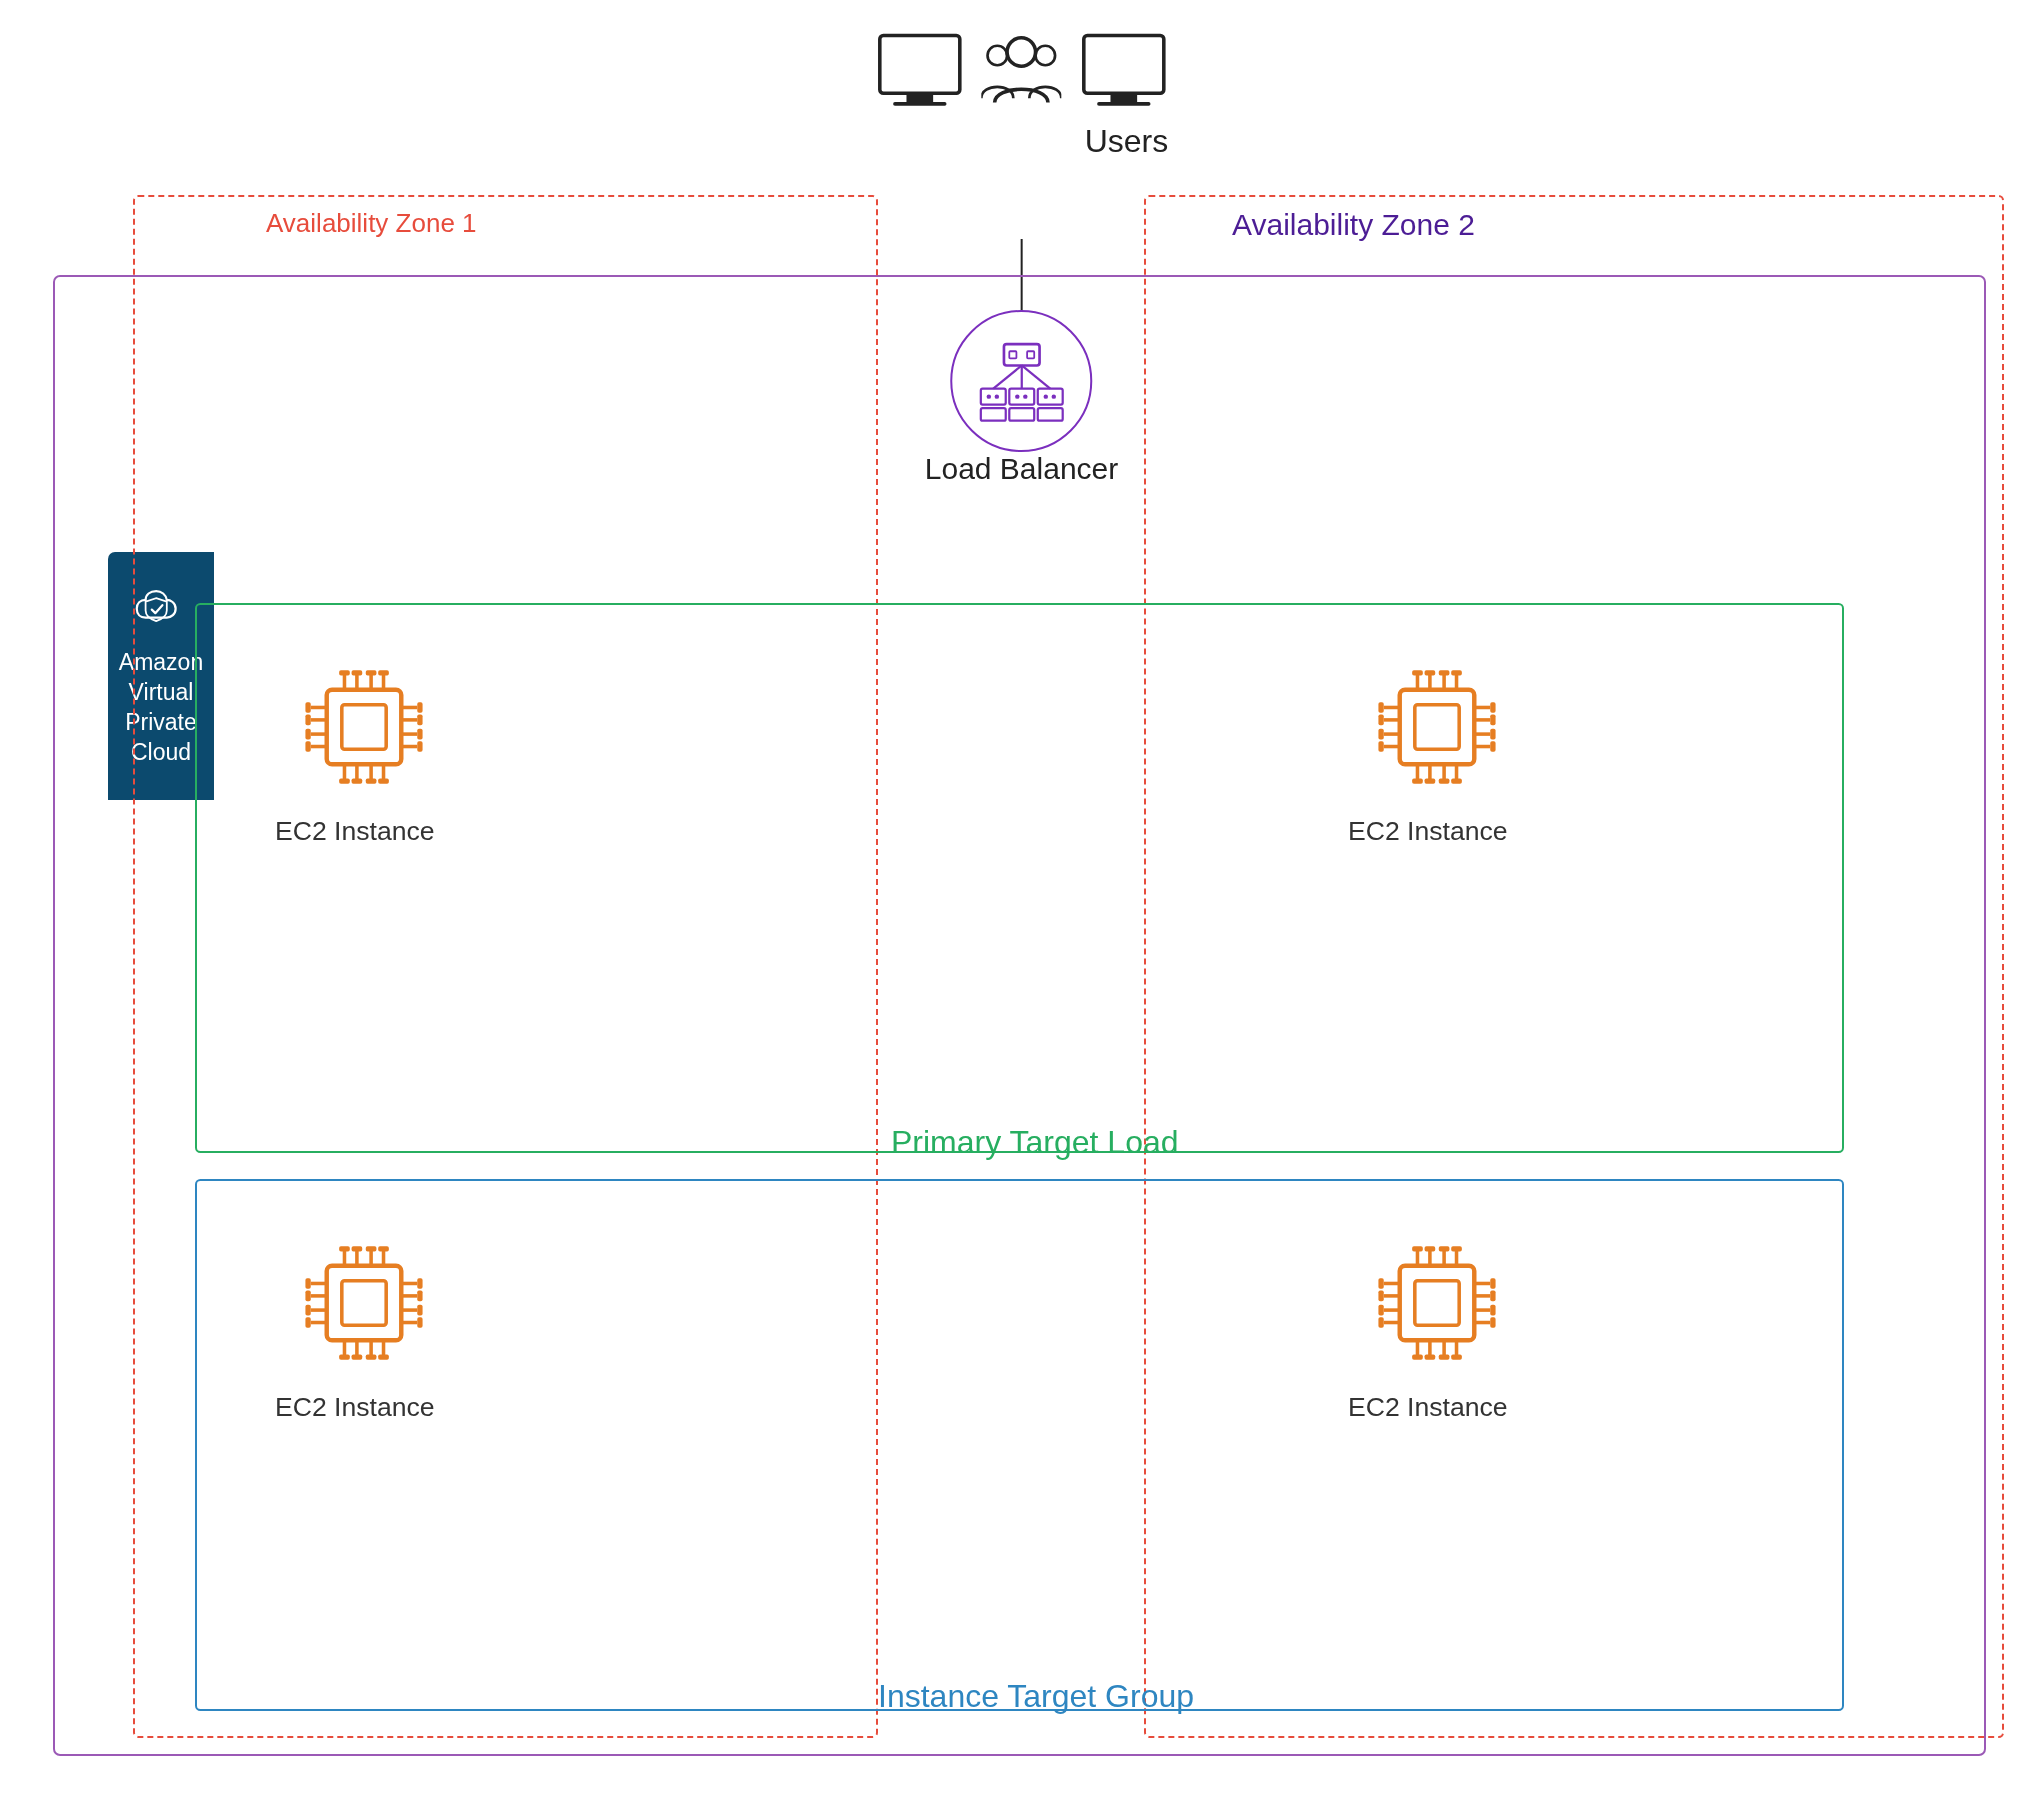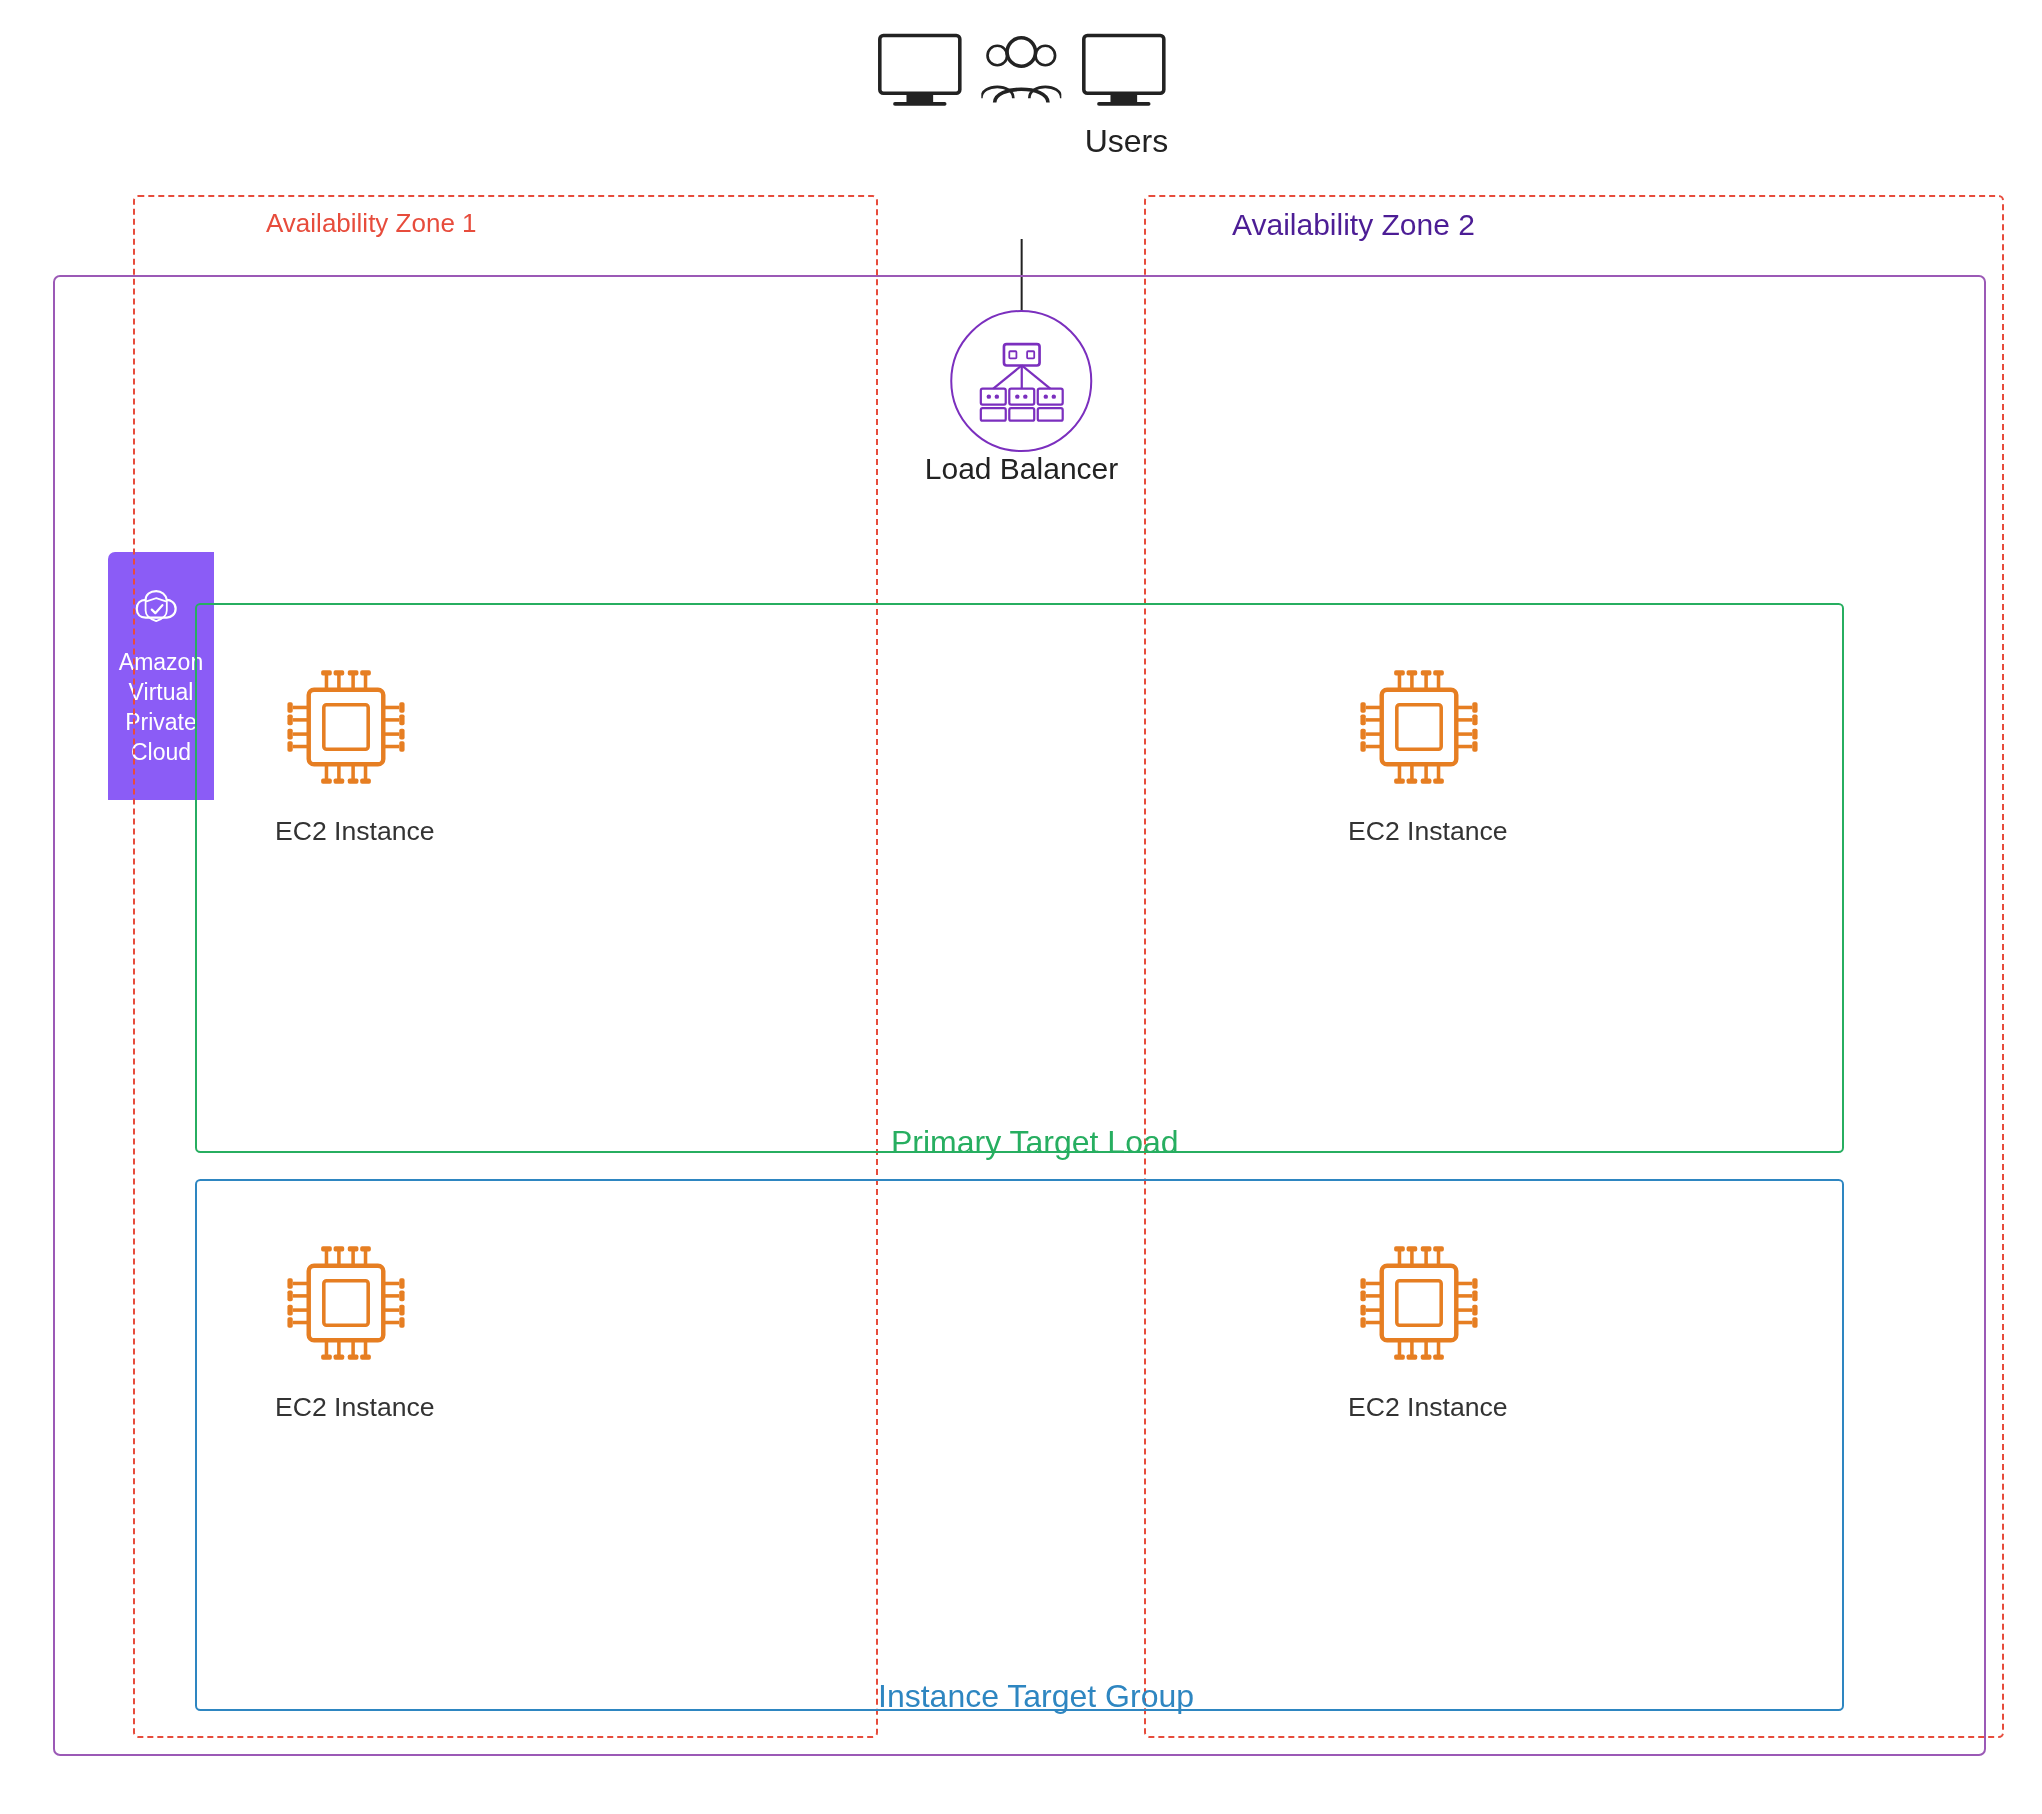--- a/index.html
+++ b/index.html
@@ -78,21 +78,21 @@
       border-radius: 7px;
     }
 
     
     .vpc-badge {
       position: absolute;
       top: 275px;
       left: 53px;
       width: 106px;
       height: 248px;
-      background: #8b5cf6;
+      background: #0c4a6e;
       border-radius: 7px 0 0 0;
       display: flex;
       flex-direction: column;
       align-items: center;
       justify-content: center;
       gap: 10.6px;
     }
 
     .vpc-badge-text {
       color: #fff;
@@ -212,21 +212,21 @@
       font-size: 32px;
       color: #2E86C1;
       font-weight: 400;
     }
 
     
     .ec2-section {
       position: absolute;
       display: flex;
       flex-direction: column;
-      align-items: flex-start;
+      align-items: flex-end;
       gap: 17.7px;
     }
 
     .ec2-label {
       font-size: 26.6px;
       color: #333;
       font-weight: 400;
     }
 
     

